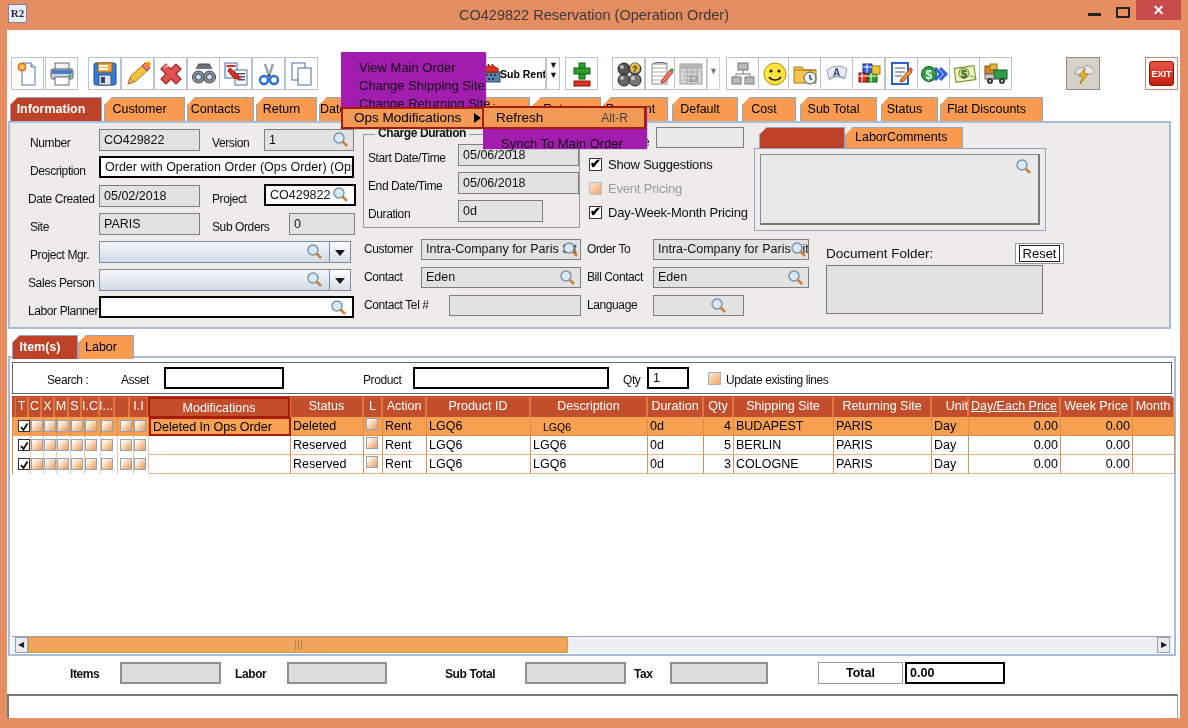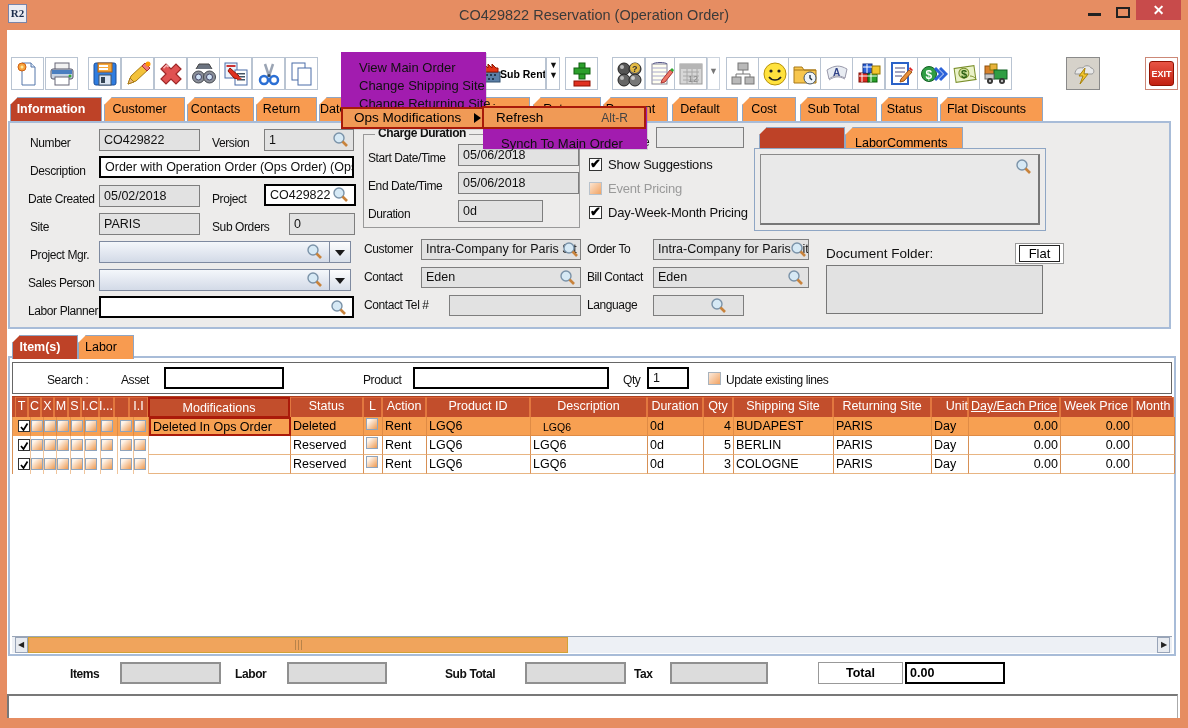--- a/index.html
+++ b/index.html
@@ -346,21 +346,21 @@
         <span class="ck">✔</span>
       </div>
     <span class="lbl" style="left:598px;top:34px;font-size:13px;letter-spacing:-0.2px;">Show Suggestions</span>
     <div class="chk" style="left:579px;top:59px;border:1px solid #B8C2CC;background:linear-gradient(135deg,#FBE4D0,#F2A362);"></div>
     <span class="lbl" style="left:598px;top:58px;color:#9a9a9a;font-size:13px;letter-spacing:-0.2px;">Event Pricing</span>
     <div class="chk" style="left:579px;top:83px;">
         <span class="ck">✔</span>
       </div>
     <span class="lbl" style="left:598px;top:82px;font-size:13px;letter-spacing:-0.2px;">Day-Week-Month Pricing</span>
     <div class="tab sel" style="left:749px;top:4px;width:86px;height:21px;padding-top:18px;text-align:left;padding-left:10px;">Comments</div>
-    <div class="tab" style="left:835px;top:4px;width:118px;height:21px;padding-top:8px;text-align:left;padding-left:9px;">LaborComments</div>
+    <div class="tab" style="left:835px;top:4px;width:118px;height:21px;padding-top:2px;text-align:left;padding-left:9px;">LaborComments</div>
     <div class="abs" style="left:744px;top:25px;width:292px;height:83px;border:1px solid #8FA6C4;background:#EDECEB;">
       <div class="abs" style="left:5px;top:5px;width:280px;height:71px;background:#E9E9E9;border:1px solid #8a8a8a;border-right:2px solid #777;border-bottom:2px solid #777;"></div>
       <svg class="mag" style="left:260px;top:9px;" viewBox="0 0 17 17">
           <circle cx="7" cy="7" r="5" fill="#D6E9F5" stroke="#7A92A8" stroke-width="1.4"></circle>
           <path d="M10.5 10.5l4.5 4.5" stroke="#C8833C" stroke-width="2.6"></path>
         </svg>
     </div>
     <span class="lbl" style="left:354px;top:119px;">Customer</span>
     <div class="fld" style="left:411px;top:116px;width:160px;height:21px;padding-top:2px;">Intra-Company for Paris Sit</div>
     <svg class="mag" style="left:552px;top:118px;" viewBox="0 0 17 17">
@@ -388,21 +388,21 @@
     <span class="lbl" style="left:354px;top:175px;">Contact Tel #</span>
     <div class="fld" style="left:439px;top:172px;width:132px;height:21px;background:#E2E2E2;"></div>
     <span class="lbl" style="left:577px;top:175px;">Language</span>
     <div class="fld" style="left:643px;top:172px;width:91px;height:21px;"></div>
     <svg class="mag" style="left:700px;top:174px;" viewBox="0 0 17 17">
         <circle cx="7" cy="7" r="5" fill="#D6E9F5" stroke="#7A92A8" stroke-width="1.4"></circle>
         <path d="M10.5 10.5l4.5 4.5" stroke="#C8833C" stroke-width="2.6"></path>
       </svg>
     <span class="lbl" style="left:816px;top:123px;font-size:13.5px;letter-spacing:0;">Document Folder:</span>
     <div class="abs" style="left:1005px;top:120px;width:49px;height:21px;background:#fff;border:1px solid #999;">
-        <div style="position:absolute;left:3px;top:1px;width:41px;height:17px;border:1px solid #222;text-align:center;font-size:13px;">Flat</div>
+        <div style="position:absolute;left:3px;top:1px;width:41px;height:17px;border:1px solid #222;text-align:center;font-size:13px;">Reset</div>
       </div>
     <div class="abs" style="left:816px;top:142px;width:217px;height:49px;background:#E2E2E2;border:1px solid #777;"></div>
   </div>
   <div class="abs" id="itempanel">
     <div class="abs" style="left:2px;top:4px;width:1160px;height:32px;background:#fff;border:1px solid #666;">
       <span class="lbl" style="left:34px;top:10px;">Search :</span>
       <span class="lbl" style="left:108px;top:10px;">Asset</span>
       <div class="fldw" style="left:151px;top:4px;width:120px;"></div>
       <span class="lbl" style="left:350px;top:10px;">Product</span>
       <div class="fldw" style="left:400px;top:4px;width:196px;"></div>

